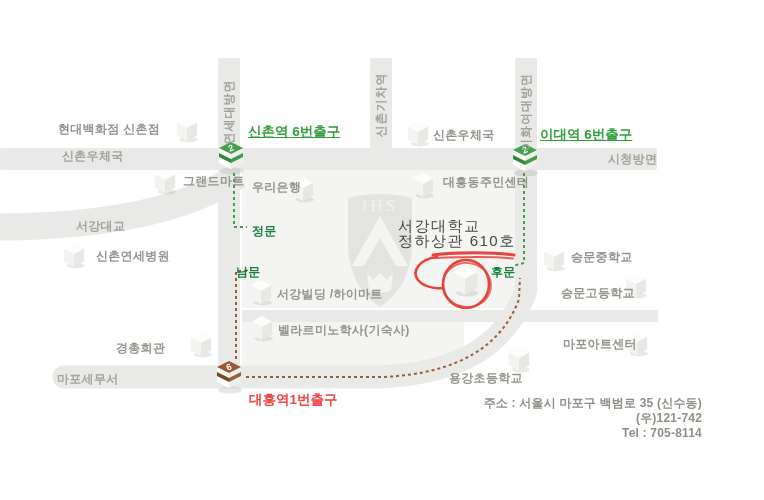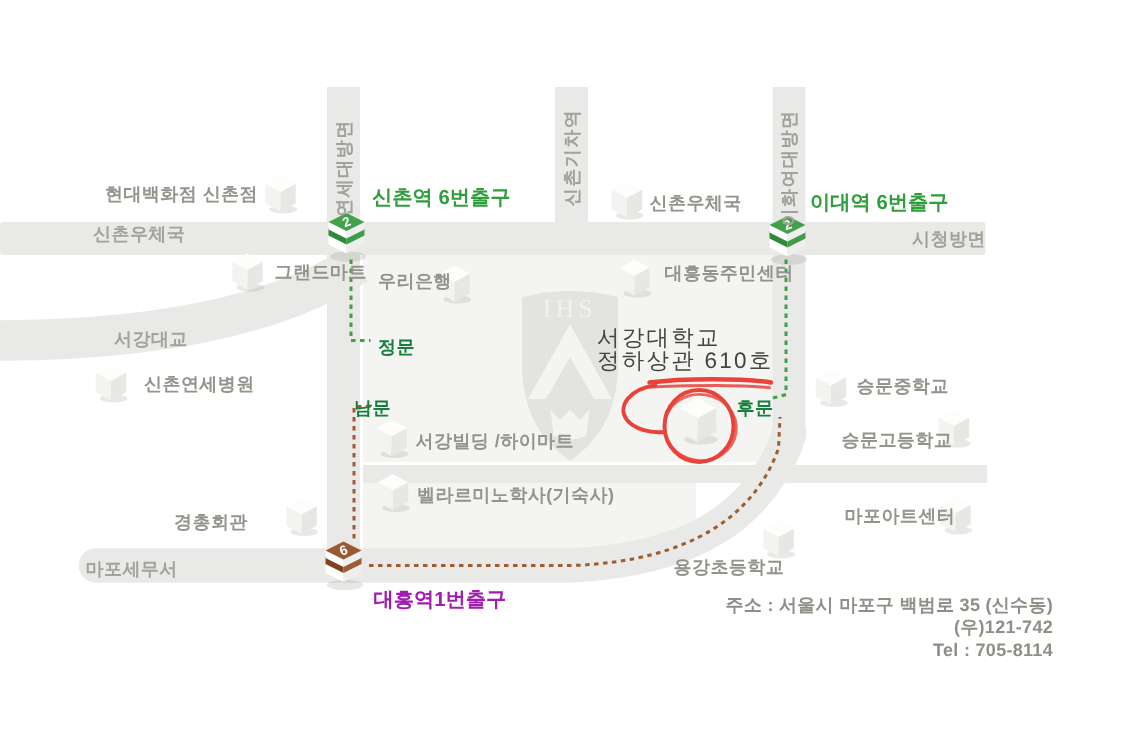--- a/index.html
+++ b/index.html
@@ -7,22 +7,22 @@
     position:relative; width:764px; height:500px; background:#ffffff;
     font-family:"Liberation Sans", sans-serif; overflow:hidden;
   }
   .map svg.bg { position:absolute; left:0; top:0; }
   .lbl {
     position:absolute; font-size:12px; font-weight:700; color:#94948c;
     letter-spacing:.3px; white-space:nowrap; line-height:12px;
   }
   .road-lbl { color:#a3a39b; }
   .gate-lbl { color:#15803d; }
-  .green-lbl { font-size:13.5px; color:#2f9e3c; letter-spacing:0; }
-  .brown-lbl { font-size:13.5px; color:#a21caf; letter-spacing:0; }
+  .green-lbl { font-size:13.5px; color:#2f9e3c; letter-spacing:0;text-decoration:underline; }
+  .brown-lbl { font-size:13.5px; color:#ef4444; letter-spacing:0; }
   .v-lbl {
     position:absolute; width:100px; text-align:center;
     font-size:12px; font-weight:700; color:#a2a29a; letter-spacing:1px;
     transform:rotate(-90deg); white-space:nowrap; line-height:12px;
   }
   .dest {
     position:absolute; left:398px; top:218px; width:136px; text-align:left;
     font-size:15px; color:#45453f; letter-spacing:1.5px; line-height:15px; font-weight:400;
   }
   .emblem-txt {
@@ -240,21 +240,21 @@
   <span class="lbl road-lbl" style="left:57px;top:373px">마포세무서</span>
 
   <span class="lbl green-lbl" style="left:248px;top:126px">신촌역 6번출구</span>
   <span class="lbl green-lbl" style="left:540px;top:129px">이대역 6번출구</span>
   <span class="lbl brown-lbl" style="left:249px;top:394px">대흥역1번출구</span>
 
   <span class="lbl gate-lbl" style="left:252px;top:225px">정문</span>
   <span class="lbl gate-lbl" style="left:236px;top:266px">남문</span>
   <span class="lbl gate-lbl" style="left:491px;top:266px">후문</span>
 
-  <span class="lbl" style="left:58px;top:123px;width:114px;text-align:right">현대백화점 신촌점</span>
+  <span class="lbl" style="left:58px;top:123px;width:114px;text-align:left">현대백화점 신촌점</span>
   <span class="lbl" style="left:183px;top:175px">그랜드마트</span>
   <span class="lbl" style="left:96px;top:250px">신촌연세병원</span>
   <span class="lbl" style="left:116px;top:342px;width:72px;">경총회관</span>
   <span class="lbl" style="left:252px;top:181px">우리은행</span>
   <span class="lbl" style="left:433px;top:129px">신촌우체국</span>
   <span class="lbl" style="left:443px;top:176px">대흥동주민센터</span>
   <span class="lbl" style="left:277px;top:288px">서강빌딩 /하이마트</span>
   <span class="lbl" style="left:278px;top:324px">벨라르미노학사(기숙사)</span>
   <span class="lbl" style="left:571px;top:251px">승문중학교</span>
   <span class="lbl" style="left:561px;top:287px">승문고등학교</span>

